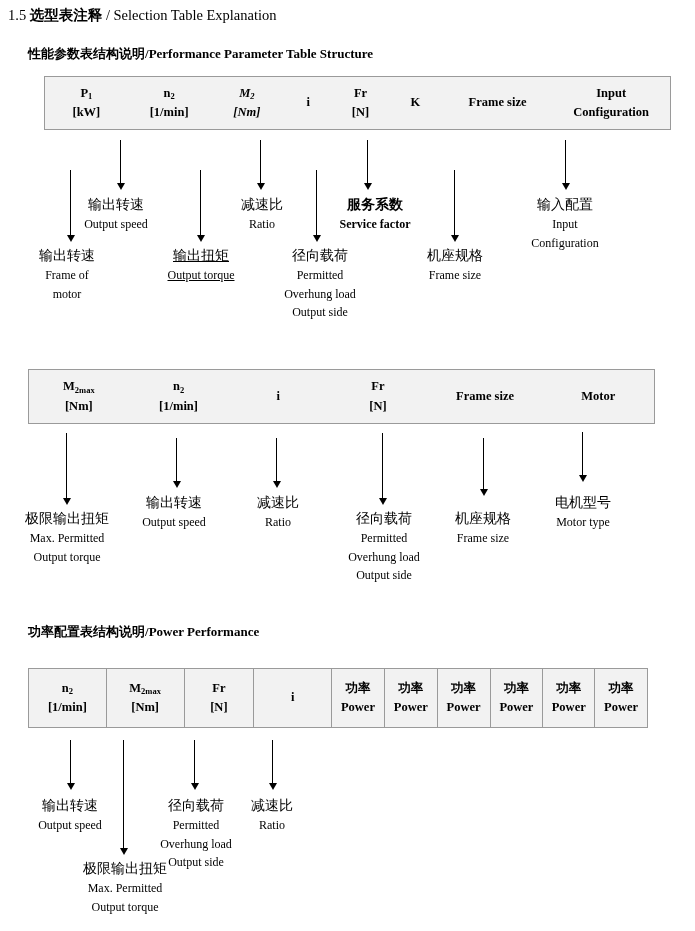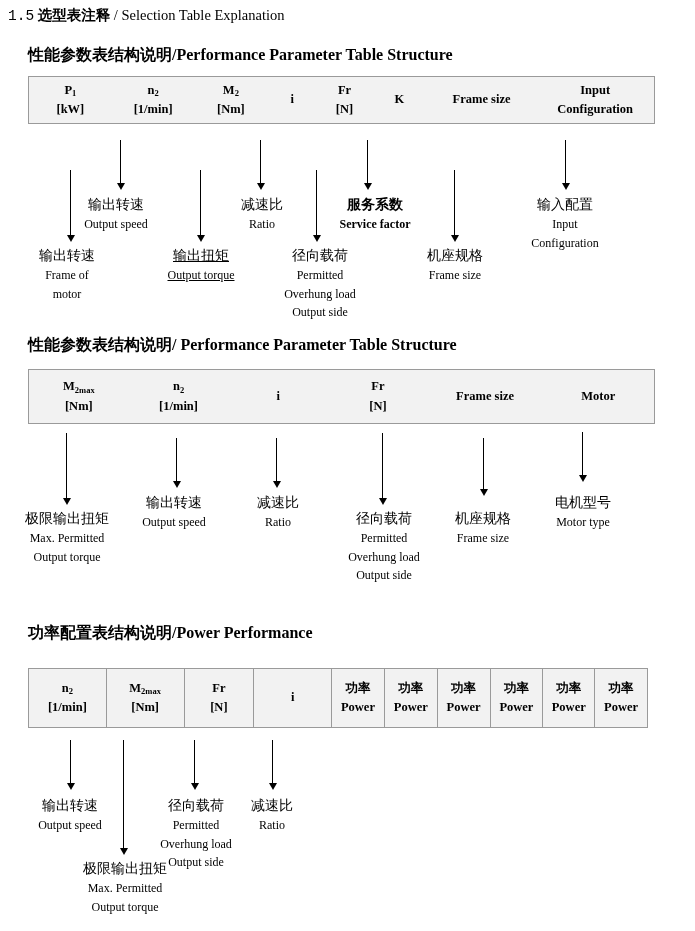--- a/index.html
+++ b/index.html
@@ -23,28 +23,28 @@
 
   
   .doc-title {
     position: absolute;
     left: 8px;
     top: 6px;
     font-size: 14.5px;
     font-family: "Liberation Serif", serif;
     white-space: nowrap;
   }
-  .doc-title .num { font-family: Liberation Mono, monospace; }
+  .doc-title .num { font-family: Liberation Serif, serif; }
   .doc-title .cn { font-weight: bold; }
   .doc-title .sep { font-weight: normal; }
   .doc-title .en { font-weight: normal; }
 
   .section-heading {
     position: absolute;
-    font-size: 16px;
+    font-size: 13px;
     font-weight: bold;
     white-space: nowrap;
   }
   .section-heading .en-bold { font-weight: bold; }
 
   
   .tbl {
     position: absolute;
     border: 1px solid #9a9a9a;
     background: #f2f2f2;
@@ -118,30 +118,30 @@
     <span class="num">1.5</span>
     <span class="cn">选型表注释</span>
     <span class="sep">/</span>
     <span class="en">Selection Table Explanation</span>
   </div>
 
   <div class="section-heading" style="left:28px; top:45px;">
     <span>性能参数表结构说明</span><span>/</span><span class="en-bold">Performance Parameter Table Structure</span>
   </div>
 
-  <div class="tbl plain" style="left:28px; top:76px; width:627px; height:48px;">
+  <div class="tbl plain" style="left:44px; top:76px; width:627px; height:54px;">
     <div class="cell" style="width:83px;">
       <div class="l1"><span>P</span><sub>1</sub></div>
       <div class="l2">[kW]</div>
     </div>
     <div class="cell" style="width:83px;">
       <div class="l1"><span>n</span><sub>2</sub></div>
       <div class="l2">[1/min]</div>
     </div>
-    <div class="cell" style="width:73px;">
+    <div class="cell" style="width:73px;font-style:italic;">
       <div class="l1"><span>M</span><sub>2</sub></div>
       <div class="l2">[Nm]</div>
     </div>
     <div class="cell" style="width:50px;">
       <div class="l1">i</div>
     </div>
     <div class="cell" style="width:55px;">
       <div class="l1">Fr</div>
       <div class="l2">[N]</div>
     </div>
@@ -220,23 +220,20 @@
   <div class="cap" style="left:410px; top:245px; width:90px;">
     <div class="cn">机座规格</div>
     <div class="en">Frame size</div>
   </div>
   <div class="cap" style="left:520px; top:194px; width:90px;">
     <div class="cn">输入配置</div>
     <div class="en">Input</div>
     <div class="en">Configuration</div>
   </div>
 
-  <div class="section-heading" style="left:28px; top:335px;">
-    <span>性能参数表结构说明</span><span>/</span>&nbsp;<span class="en-bold">Performance Parameter Table Structure</span>
-  </div>
 
   <div class="tbl plain" style="left:28px; top:369px; width:627px; height:55px;">
     <div class="cell" style="width:100px;">
       <div class="l1"><span>M</span><sub>2max</sub></div>
       <div class="l2">[Nm]</div>
     </div>
     <div class="cell" style="width:100px;">
       <div class="l1"><span>n</span><sub>2</sub></div>
       <div class="l2">[1/min]</div>
     </div>

